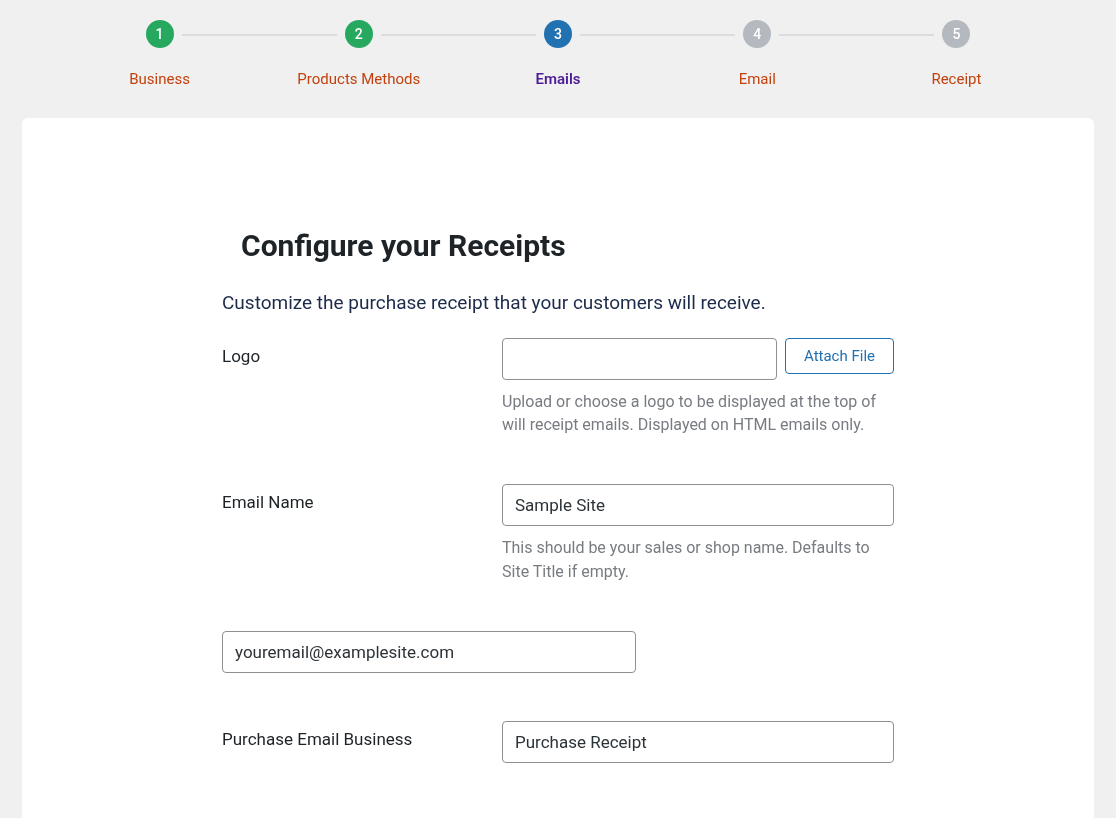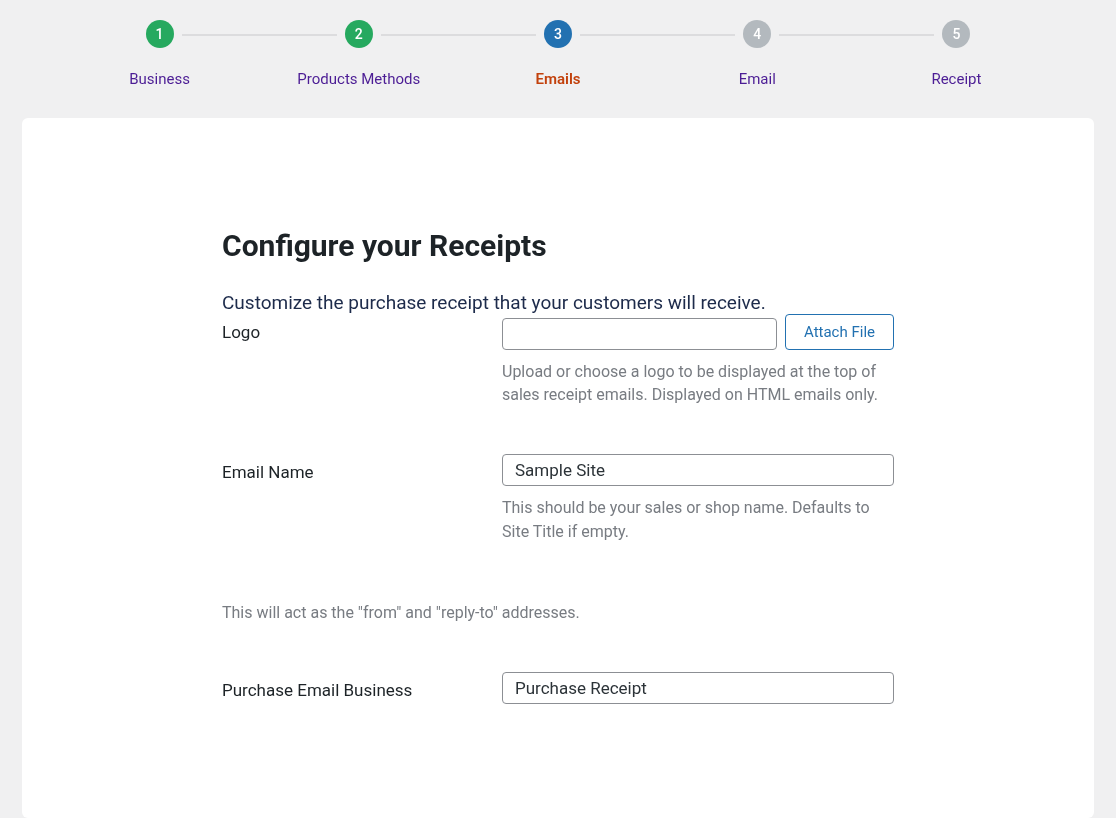--- a/index.html
+++ b/index.html
@@ -63,67 +63,69 @@
     }
     .step-circle.active {
       background: #2271b1;
     }
     .step-circle.inactive {
       background: #b3b9be;
     }
     .step-label {
       margin-top: 22px;
       font-size: 15px;
+      color: #c2410c;
+    }
+    .step-label.active {
       color: #4c1d95;
-    }
-    .step-label.active {
-      color: #c2410c;
       font-weight: 600;
     }
     .content-card {
       background: #fff;
       margin: 0 22px;
       border-radius: 6px;
       padding: 110px 200px 40px 200px;
       min-height: 700px;
     }
     .page-title {
       font-size: 30px;
       font-weight: 700;
       color: #1d2327;
       margin-bottom: 28px;
+      margin-left: 19px;
     }
     .page-subtitle {
       font-size: 19px;
       color: #1d2b4b;
     }
     .form-row {
       display: flex;
       align-items: flex-start;
       margin-bottom: 48px;
+      margin-top: 24px;
     }
     .form-label {
       width: 280px;
       flex-shrink: 0;
       font-size: 17px;
       color: #1d2327;
       padding-top: 8px;
     }
     .form-field {
       flex: 1;
     }
     .field-input-wrap {
       display: flex;
       gap: 8px;
-      align-items: flex-end;
+      align-items: flex-start;
     }
     .text-input {
       width: 100%;
       max-width: 414px;
-      height: 32px;
+      height: 42px;
       padding: 8px 12px;
       border: 1px solid #8c8f94;
       border-radius: 4px;
       font-size: 17px;
       color: #2c3338;
       font-family: inherit;
       background: #fff;
     }
     .text-input.narrow {
       max-width: 298px;
@@ -185,35 +187,35 @@
   <h1 class="page-title">Configure your Receipts</h1>
   <p class="page-subtitle">Customize the purchase receipt that your customers will receive.</p>
 
   <div class="form-row">
     <div class="form-label">Logo</div>
     <div class="form-field">
       <div class="field-input-wrap">
         <input type="text" class="text-input narrow" value="" style="">
         <button class="attach-button">Attach File</button>
       </div>
-      <p class="help-text">Upload or choose a logo to be displayed at the top of sales receipt emails. Displayed on HTML emails only.</p>
+      <p class="help-text">Upload or choose a logo to be displayed at the top of will receipt emails. Displayed on HTML emails only.</p>
     </div>
   </div>
 
   <div class="form-row">
     <div class="form-label">Email Name</div>
     <div class="form-field">
       <input type="text" class="text-input" value="Sample Site" style="">
       <p class="help-text">This should be your sales or shop name. Defaults to Site Title if empty.</p>
     </div>
   </div>
 
   <div class="form-row">
     <div class="form-field">
-      <p class="help-text">This will act as the "from" and "reply-to" addresses.</p>
+      <input type="text" class="text-input" value="youremail@examplesite.com" style="">
     </div>
   </div>
 
   <div class="form-row">
     <div class="form-label">Purchase Email Business</div>
     <div class="form-field">
       <input type="text" class="text-input" value="Purchase Receipt" style="">
       
     </div>
   </div>

